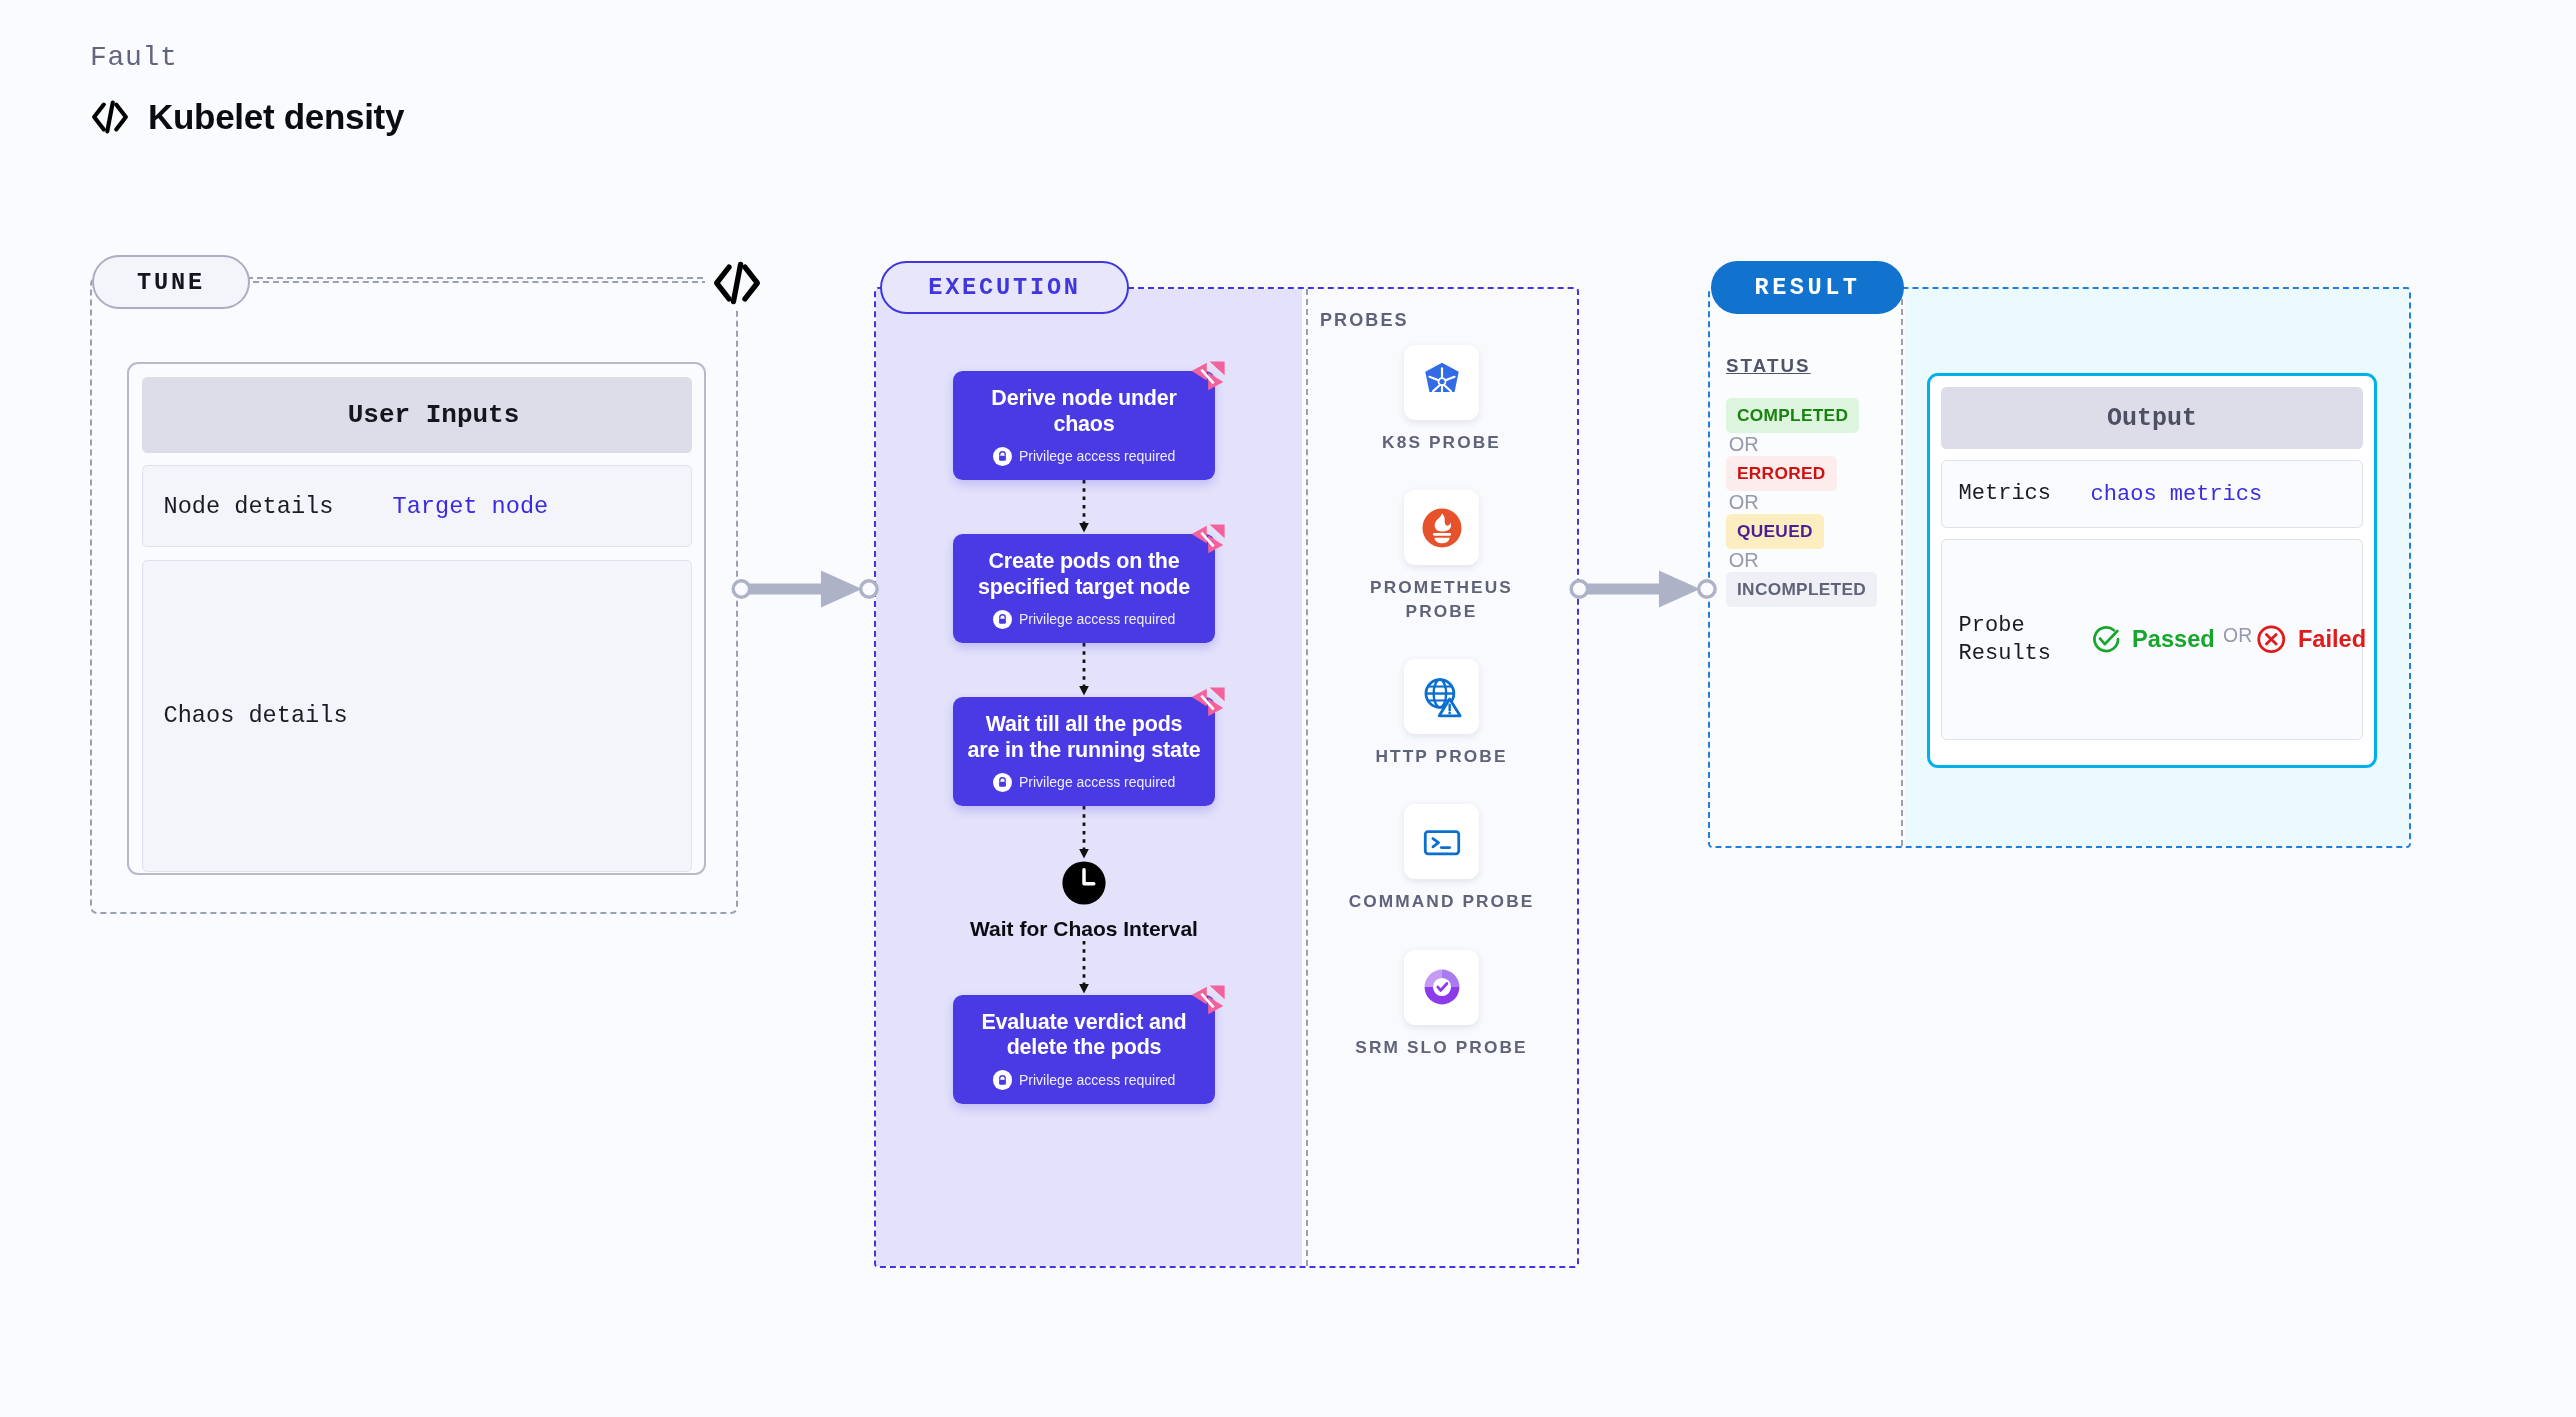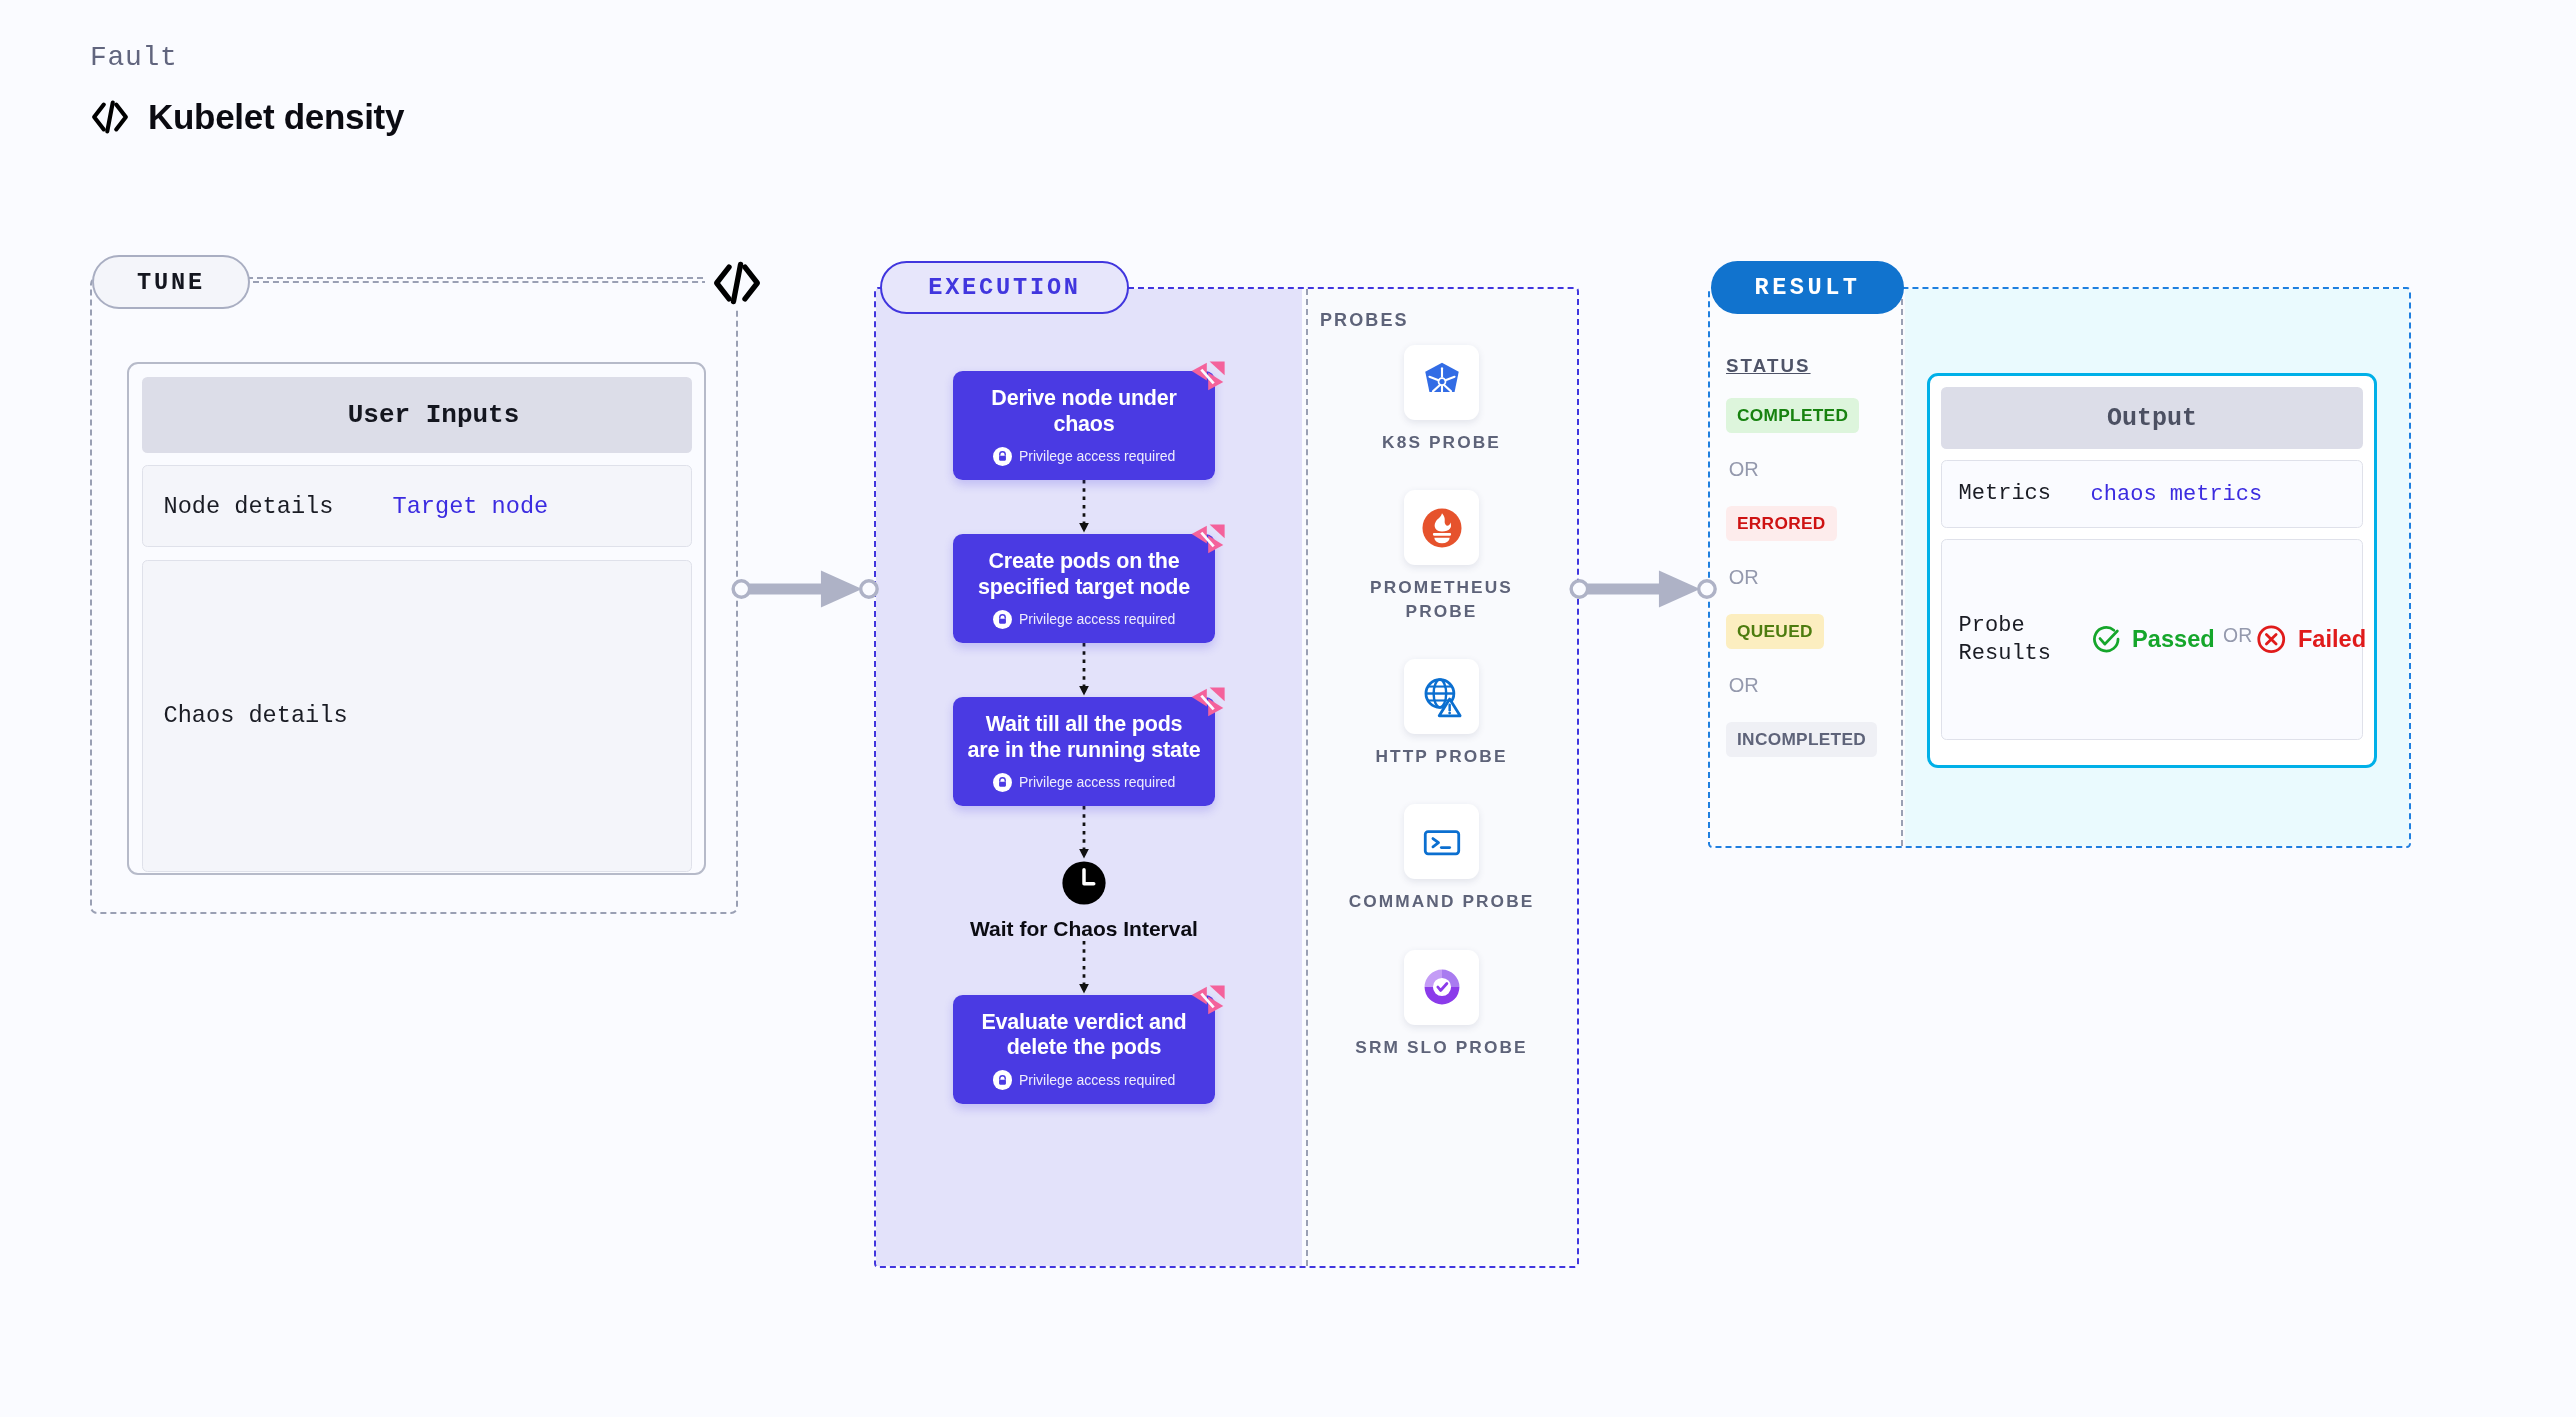--- a/index.html
+++ b/index.html
@@ -290,21 +290,21 @@
     font-size: 18.7px; font-weight: bold;
     letter-spacing: 2.1px;
     color: #4F5468;
     text-decoration: underline;
   }
   #status-stack {
     position: absolute;
     left: 1726px; top: 398px;
     display: flex; flex-direction: column;
     align-items: flex-start;
-    gap: 25px;
+    gap: 0;
   }
   .status-chip {
     display: inline-block;
     padding: 7px 11px;
     border-radius: 5.5px;
     font-size: 17.3px;
     font-weight: bold;
     letter-spacing: 0.3px;
   }
   .status-or {
@@ -615,21 +615,21 @@
 <div id="result-body-panel"></div>
 <div id="result-outer"></div>
 
 <div id="status-label">STATUS</div>
 
 <div id="status-stack">
   <span class="status-chip" style="background:#DDF5DC;color:#17820F;">COMPLETED</span>
   <span class="status-or">OR</span>
   <span class="status-chip" style="background:#FDECEC;color:#CE1212;">ERRORED</span>
   <span class="status-or">OR</span>
-  <span class="status-chip" style="background:#FCEEC0;color:#4d7c0f;text-align:right;">QUEUED</span>
+  <span class="status-chip" style="background:#FCEEC0;color:#4c1d95;text-align:right;">QUEUED</span>
   <span class="status-or">OR</span>
   <span class="status-chip" style="background:#EFF0F5;color:#5E6379;">INCOMPLETED</span>
 </div>
 
 <div id="output-card">
   <div id="output-header">Output</div>
 
   <div class="out-row" id="out-row-metrics">
     <div class="out-label">Metrics</div>
     <div class="out-link">chaos metrics</div>

